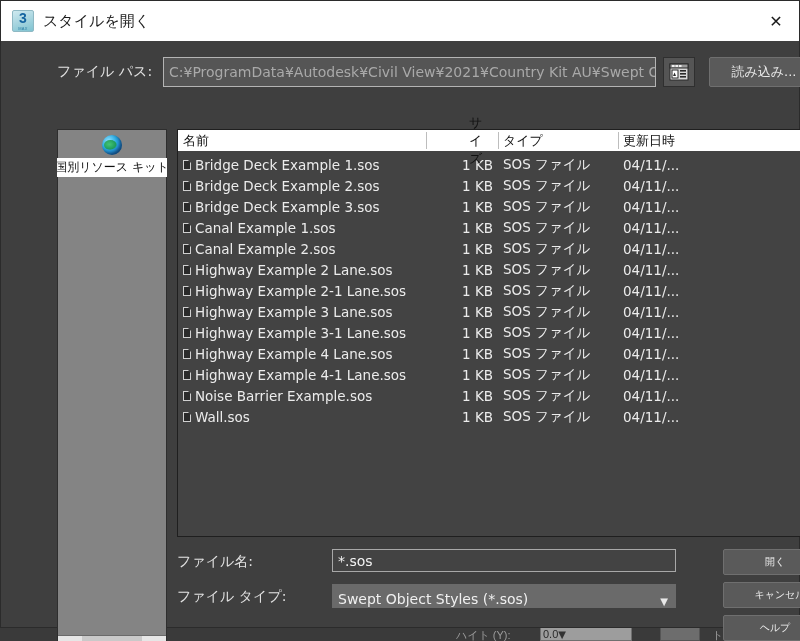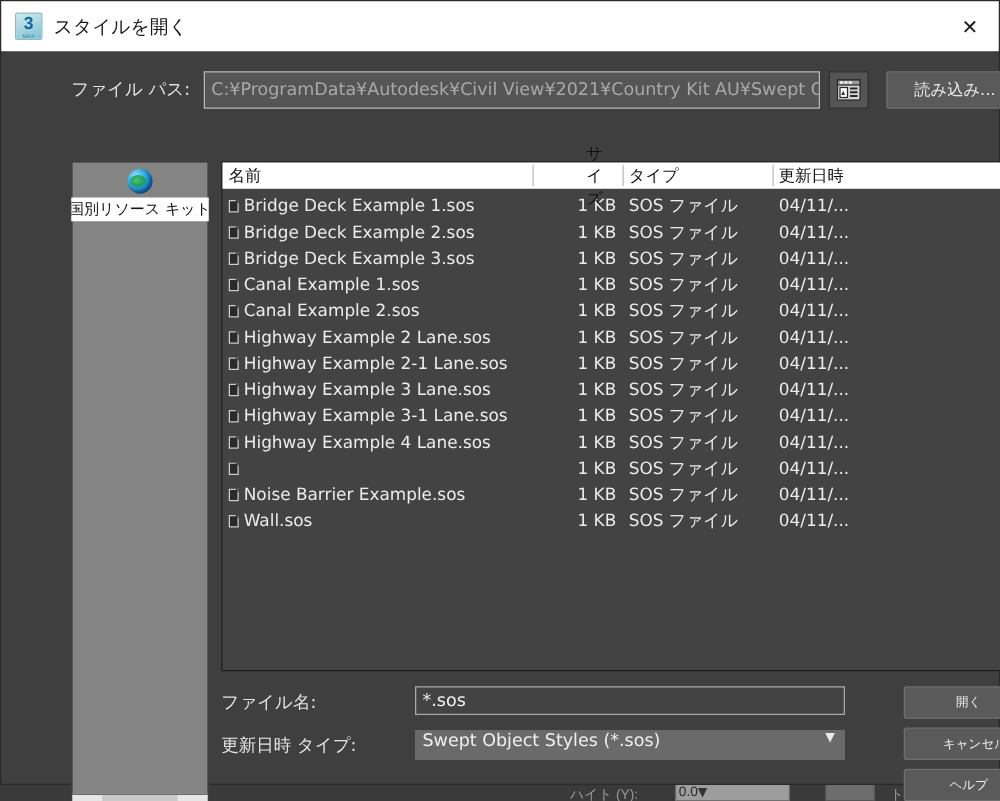--- a/index.html
+++ b/index.html
@@ -221,21 +221,21 @@
     background: #434343; border: 1px solid #a8a8a8;
     color: #f2f2f2; font-size: 14px;
     display: flex; align-items: center; padding-left: 5px;
     font-family: "DejaVu Sans", "Liberation Sans", sans-serif;
   }
   #ft-field {
     position: absolute; left: 287px; top: 543px;
     width: 344px; height: 24px;
     background: #6a6a6a; border: 1px solid #6a6a6a;
     color: #f0f0f0; font-size: 14px;
-    display: flex; align-items: flex-start; justify-content: space-between;
+    display: flex; align-items: flex-end; justify-content: space-between;
     padding: 0 7px 0 5px;
     font-family: "DejaVu Sans", "Liberation Sans", sans-serif;
   }
   .caret { font-size: 10px; color: #e8e8e8; font-family: "DejaVu Sans", sans-serif; }
 
   
   .abtn {
     position: absolute; left: 678px; width: 104px; height: 26px;
     background: #5a5a5a; border: 1px solid #6f6f6f; border-radius: 2px;
     color: #ededed; font-size: 10px;
@@ -402,20 +402,21 @@
               <span class="ficon"></span>
               <span>Highway Example 4 Lane.sos</span>
             </div>
             <div class="fsize">1 KB</div>
             <div class="ftype">SOS ファイル</div>
             <div class="fdate">04/11/...</div>
           </div>
           <div class="frow">
             <div class="fname">
               <span class="ficon"></span>
+              <span>Highway Example 4-1 Lane.sos</span>
             </div>
             <div class="fsize">1 KB</div>
             <div class="ftype">SOS ファイル</div>
             <div class="fdate">04/11/...</div>
           </div>
           <div class="frow">
             <div class="fname">
               <span class="ficon"></span>
               <span>Noise Barrier Example.sos</span>
             </div>
@@ -431,21 +432,21 @@
             <div class="fsize">1 KB</div>
             <div class="ftype">SOS ファイル</div>
             <div class="fdate">04/11/...</div>
           </div>
         </div>
     </div>
 
     <div id="fn-label">ファイル名:</div>
     <div id="fn-field">*.sos</div>
 
-    <div id="ft-label">更新日時 タイプ:</div>
+    <div id="ft-label">ファイル タイプ:</div>
     <div id="ft-field">
       <span>Swept Object Styles (*.sos)</span>
       <span class="caret">▼</span>
     </div>
 
     <div class="abtn" id="btn-open">開く</div>
     <div class="abtn" id="btn-cancel">キャンセル</div>
     <div class="abtn" id="btn-help">ヘルプ</div>
 
   </div>

